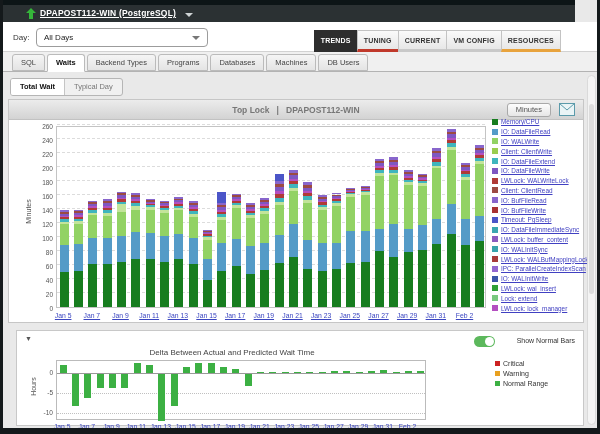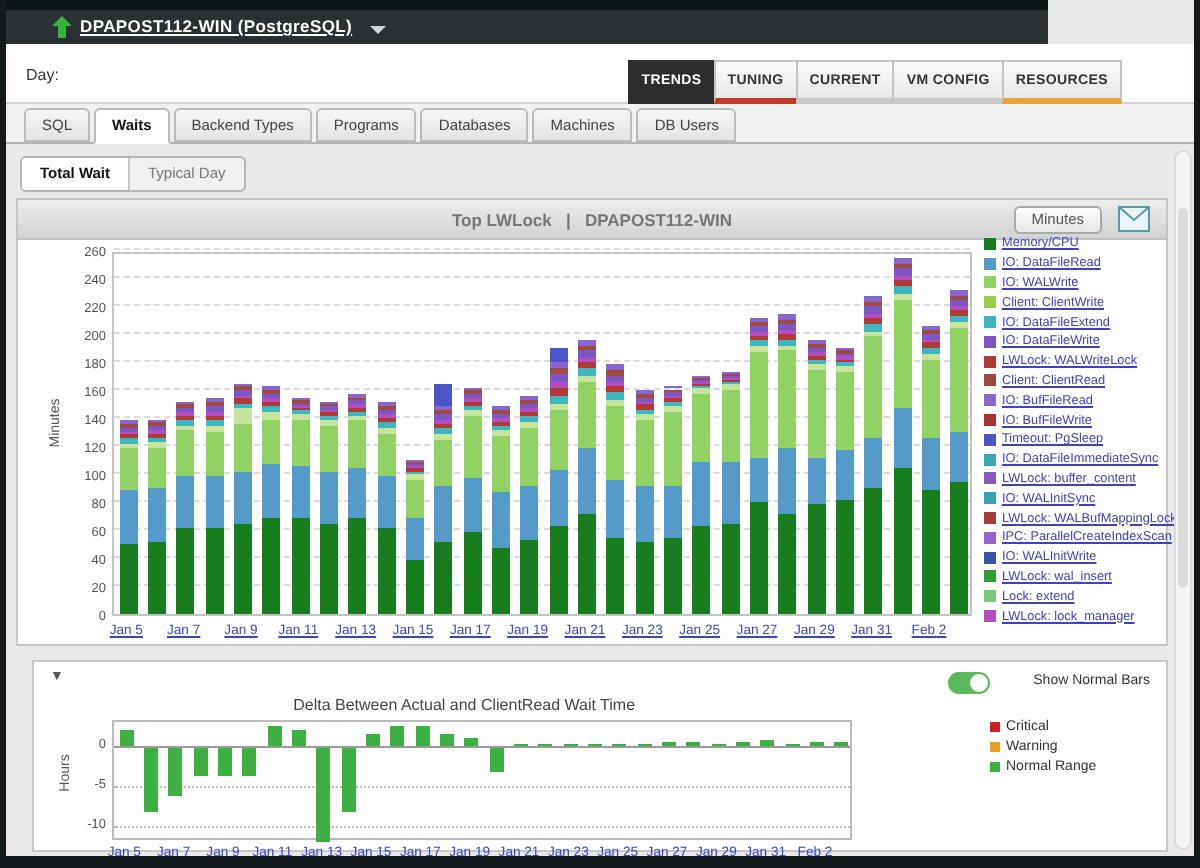--- a/index.html
+++ b/index.html
@@ -6,21 +6,21 @@
   body { background:#555; font-family:"Liberation Sans", sans-serif; }
   #app { position:relative; width:600px; height:434px; background:#e9e9e9; overflow:hidden;
          font-family:"Liberation Sans", sans-serif; }
 
   .edge { position:absolute; background:#14191b; z-index:50; }
   #edge-left  { left:0; top:0; width:3px; height:434px; }
   #edge-right { right:0; top:0; width:3px; height:434px; }
   #edge-bottom{ left:0; bottom:0; width:600px; height:6px; }
 
   
-  #topbar { position:absolute; left:0; top:0; width:524px; height:22px; background:#2b3133;
+  #topbar { position:absolute; left:0; top:0; width:575px; height:22px; background:#2b3133;
             border-top:5px solid #0d1517; z-index:10; }
   #instance-title { position:absolute; left:40px; top:3px; color:#fff; font-size:8.5px; font-weight:bold;
                     text-decoration:underline; letter-spacing:.2px; cursor:pointer; }
   #instance-arrow { position:absolute; left:26px; top:3px; width:10px; height:11px; }
   #instance-caret { position:absolute; left:185px; top:8px; width:0; height:0;
                     border-left:4px solid transparent; border-right:4px solid transparent;
                     border-top:4px solid #cfd4d5; }
 
   
   #dayrow { position:absolute; left:3px; top:22px; width:594px; height:30px; background:#ffffff;
@@ -124,20 +124,24 @@
   <div id="topbar">
     <svg id="instance-arrow" viewBox="0 0 10 11">
       <path d="M5 0 L10 5 L7 5 L7 11 L3 11 L3 5 L0 5 Z" fill="#35b53a"></path>
     </svg>
     <span id="instance-title">DPAPOST112-WIN (PostgreSQL)</span>
     <span id="instance-caret"></span>
   </div>
 
   <div id="dayrow">
     <span id="day-label">Day:</span>
+    <div id="day-select">
+      <span>All Days</span>
+      <span id="day-caret"></span>
+    </div>
     <div id="main-tabs">
         <div class="main-tab active">TRENDS</div>
         <div class="main-tab" style="border-bottom-color: rgb(192, 57, 43);">TUNING</div>
         <div class="main-tab" style="border-bottom-color: rgb(201, 201, 201);">CURRENT</div>
         <div class="main-tab" style="border-bottom-color: rgb(201, 201, 201);">VM CONFIG</div>
         <div class="main-tab" style="border-bottom-color: rgb(232, 163, 61);">RESOURCES</div>
       </div>
   </div>
 
   <div id="view-toggle">
@@ -152,21 +156,21 @@
         <div class="subtab">Backend Types</div>
         <div class="subtab">Programs</div>
         <div class="subtab">Databases</div>
         <div class="subtab">Machines</div>
         <div class="subtab">DB Users</div>
       </div>
   </div>
 
   <div id="main-panel">
     <div id="main-header">
-      <span>Top LWLock</span>
+      <span>Top Lock</span>
       &nbsp;&nbsp;<span>|</span>&nbsp;&nbsp;
       <span>DPAPOST112-WIN</span>
       <span id="annotate-btn">Minutes</span>
       <svg id="email-icon" viewBox="0 0 16 13">
         <rect x="0.5" y="0.5" width="15" height="12" fill="#eaf4f6" stroke="#5b9aaa"></rect>
         <path d="M0.5 0.5 L8 7 L15.5 0.5" fill="none" stroke="#5b9aaa"></path>
       </svg>
     </div>
     <div id="main-ylabel">Minutes</div>
     <div id="main-yaxis">
@@ -602,21 +606,21 @@
         </div>
       </div>
   </div>
 
   <div id="anomaly-panel">
     <span id="collapse-icon">▼</span>
     <div id="normal-toggle">
         <span class="knob"></span>
       </div>
     <span id="toggle-label">Show Normal Bars</span>
-    <div id="anomaly-subtitle">Delta Between Actual and ClientRead Wait Time</div>
+    <div id="anomaly-subtitle">Delta Between Actual and Predicted Wait Time</div>
     <div id="anomaly-ylabel">Hours</div>
     <div id="anomaly-yaxis">
         <div class="a-ylab" style="top: 38px;">0</div>
         <div class="a-ylab" style="top: 58px;">-5</div>
         <div class="a-ylab" style="top: 78px;">-10</div>
       </div>
     <div id="anomaly-plot">
       <div id="anomaly-zero"></div>
     <div class="a-grid" style="top: 32px;"></div>
         <div class="a-grid" style="top: 52px;"></div>

